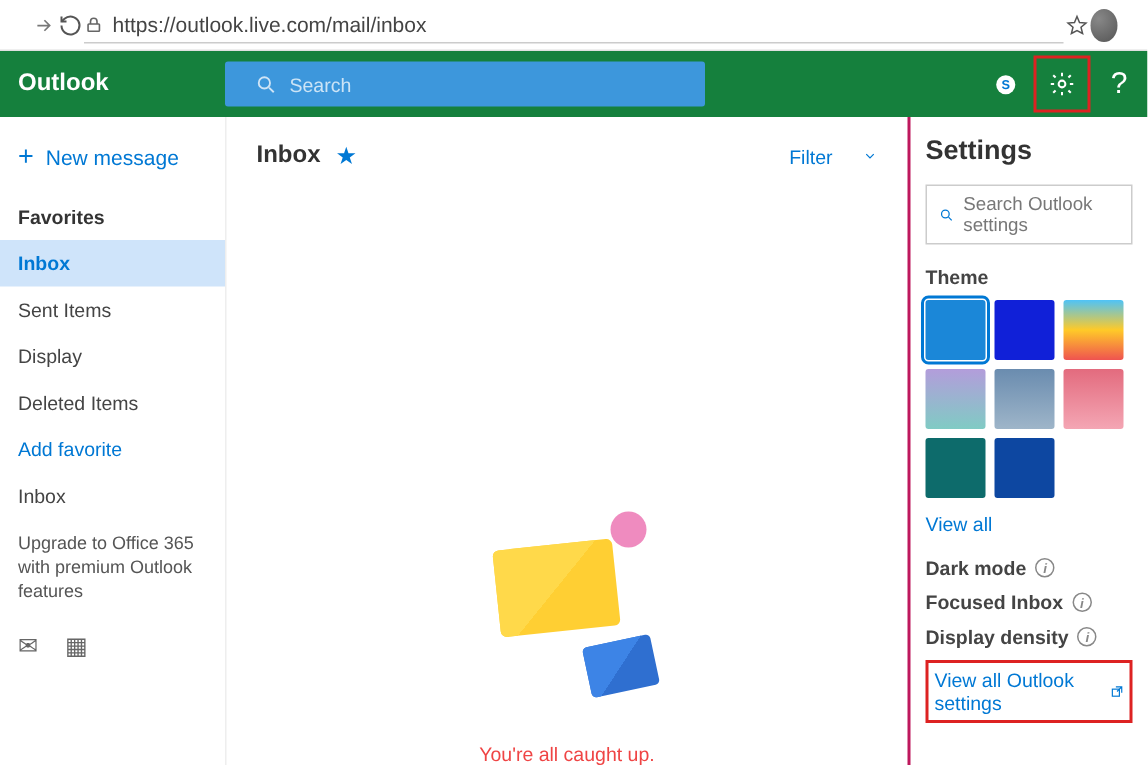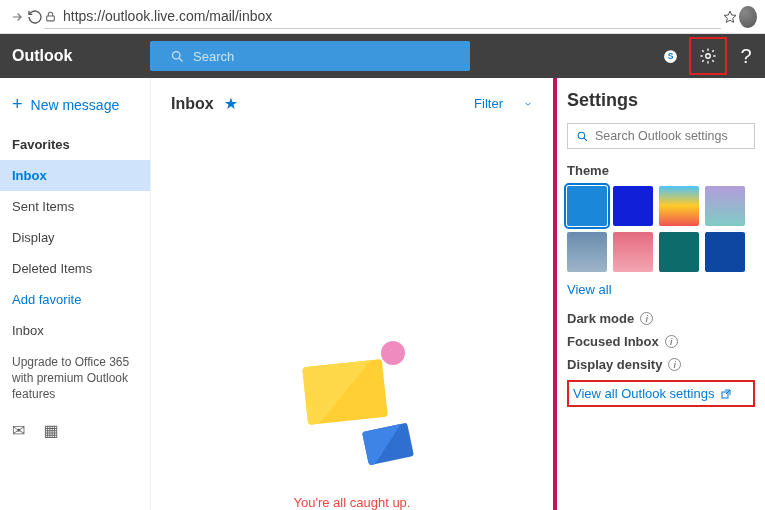--- a/index.html
+++ b/index.html
@@ -1,25 +1,25 @@
 <!DOCTYPE html>
 <html><head>
 <meta charset="utf-8">
 <style>
   * { margin: 0; padding: 0; box-sizing: border-box; font-family: "Segoe UI", Arial, sans-serif; }
   body { width: 765px; height: 510px; overflow: hidden; background: #fff; font-size: 13px; color: #333; }
 
   
-  .browser-bar { height: 34px; display: flex; align-items: center; padding: 0 8px; border-bottom: 1px solid #e0e0e0; }
+  .browser-bar { height: 34px; display: flex; align-items: center; padding: 0 20px; border-bottom: 1px solid #e0e0e0; }
   .browser-bar .nav-ico { width: 18px; color: #555; display:flex; align-items:center; justify-content:center; }
   .url-box { flex: 1; display: flex; align-items: center; gap: 6px; height:24px; border-bottom: 1px solid #ccc; font-size: 14px; color:#444; }
   .avatar { width:22px; height:22px; border-radius:50%; background: radial-gradient(circle at 30% 30%, #888, #555); }
 
   
-  .header { height: 44px; background: #404040; display: flex; align-items: center; color:#fff; }
+  .header { height: 44px; background: #15803d; display: flex; align-items: center; color:#fff; }
   .brand { width: 150px; padding-left: 12px; font-weight:600; font-size:16px; }
   .search-wrap { flex: 0 0 320px; }
   .search { display:flex; align-items:center; background:#3d97dc; height:30px; border-radius:2px; padding:0 20px; color:#cce4f6; gap:8px; }
   .spacer { flex:1; }
   .hdr-ico { width:38px; height:38px; display:flex; align-items:center; justify-content:center; color:#fff; font-size:17px; }
   .gear-frame { border:2px solid #d22; }
 
   
   .body { display:flex; height: calc(100% - 34px - 44px); }
   .sidebar { width:150px; padding: 6px 0; }
@@ -40,21 +40,21 @@
   .filter { margin-left:auto; color:#0078d4; font-size:13px; display:flex; align-items:center; gap:20px; cursor:pointer; }
   .empty { flex:1; display:flex; flex-direction:column; align-items:center; justify-content:flex-end; padding-top:60px; color:#ef4444; }
   .illus { width:110px; height:110px; position:relative; margin-bottom:40px; }
   .env-big { position:absolute; width:80px; height:58px; background:#ffcf33; left:8px; top:18px; border-radius:4px; transform:rotate(-6deg); }
   .env-big::before { content:""; position:absolute; inset:0; background:linear-gradient(135deg,#ffd94a 50%, transparent 50%); border-radius:4px; }
   .env-small { position:absolute; width:46px; height:34px; background:#2f6fd0; right:-4px; bottom:-6px; border-radius:3px; transform:rotate(-12deg); }
   .env-small::before { content:""; position:absolute; inset:0; background:linear-gradient(135deg,#3d84e6 50%, transparent 50%); border-radius:3px; }
   .dot { position:absolute; width:24px; height:24px; background:#ef8bbf; border-radius:50%; right:2px; top:-4px; }
 
   
-  .panel { width:212px; border-left:4px solid #be185d; padding:12px 10px 8px; overflow:hidden; }
+  .panel { width:160px; border-left:2px solid #be185d; padding:12px 10px 8px; overflow:hidden; }
   .panel h2 { font-size:18px; font-weight:600; margin-bottom:12px; }
   .psearch { border:1px solid #ccc; display:flex; align-items:center; padding:5px 8px; gap:6px; font-size:12.5px; color:#777; margin-bottom:14px; }
   .plabel { font-size:13px; font-weight:600; color:#444; margin:4px 0 8px; display:flex; align-items:center; gap:6px; }
   .info { width:13px; height:13px; border:1px solid #888; border-radius:50%; font-size:9px; color:#888; display:inline-flex; align-items:center; justify-content:center; font-style:italic; }
   .swatches { display:flex; flex-wrap:wrap; gap:6px; margin-bottom:10px; }
   .sw { width:40px; height:40px; border-radius:2px; position:relative; cursor:pointer; }
   .sw.sel { outline:2px solid #0078d4; outline-offset:1px; }
   .viewall { color:#0078d4; font-size:13px; margin:4px 0 14px; cursor:pointer; }
   .view-settings { border:2px solid #d22; padding:4px 4px; display:flex; align-items:center; gap:6px; color:#0078d4; font-size:13px; cursor:pointer; margin-top:6px; }
 

